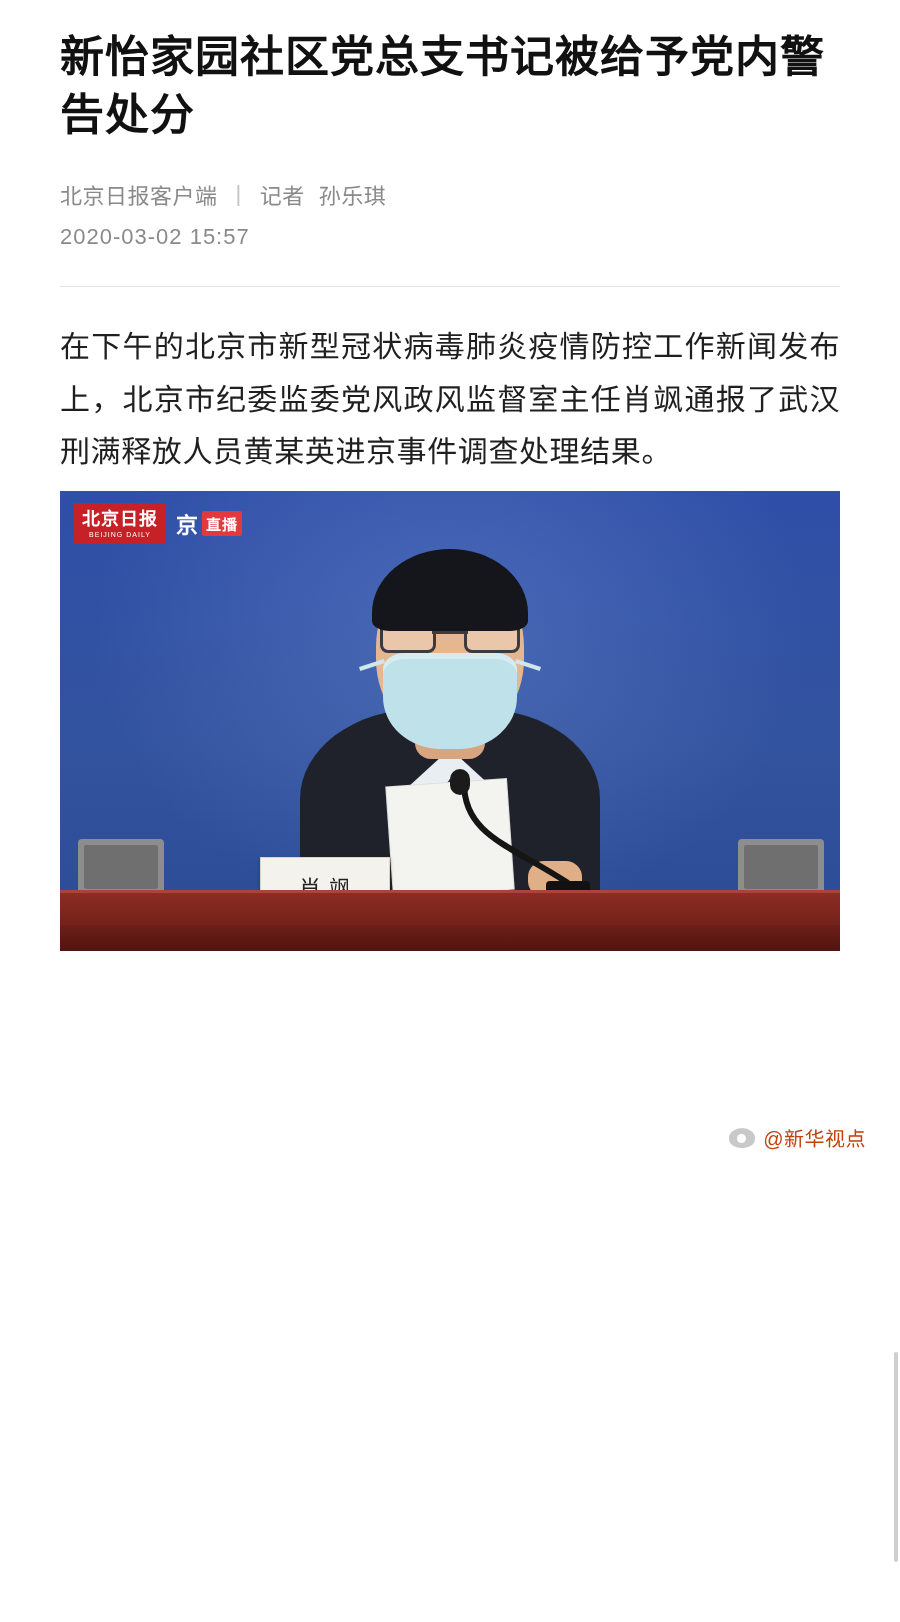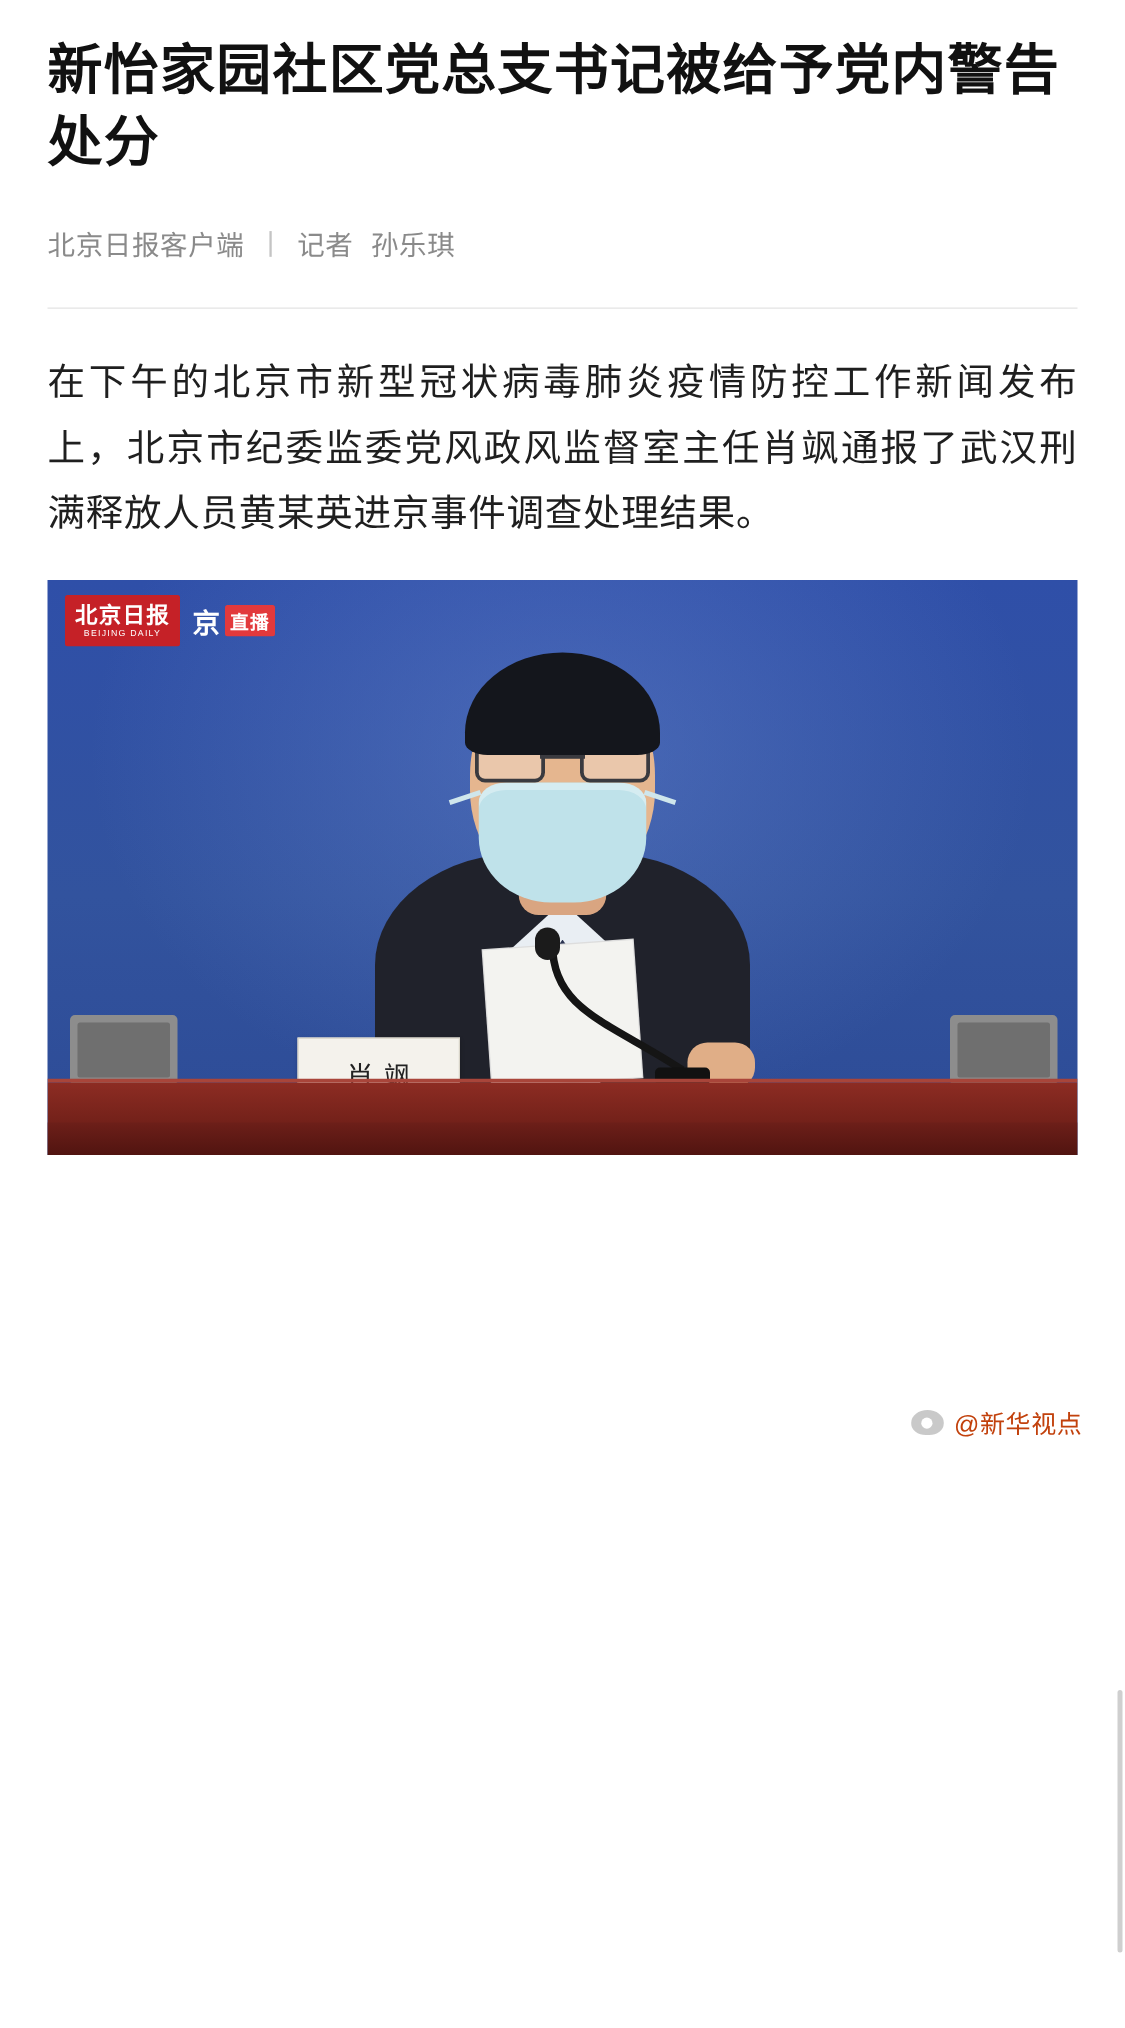--- a/index.html
+++ b/index.html
@@ -15,21 +15,21 @@
     position: relative;
     overflow: hidden;
   }
 
   .page {
     position: relative;
     width: 900px;
     height: 1166px;
     background: #fff;
     box-sizing: border-box;
-    padding: 0 38px;
+    padding: 0 60px;
   }
 
   .article-title {
     font-size: 44px;
     line-height: 1.32;
     font-weight: 700;
     letter-spacing: 1px;
     color: #111;
     margin: 0;
     padding-top: 28px;
@@ -74,21 +74,21 @@
     letter-spacing: 0.6px;
     text-align: justify;
     margin: 0;
   }
   .para-1 { margin-top: 34px; }
   .para-2 { margin-top: 30px; }
 
   
   .photo {
     position: relative;
-    margin-top: 25px;
+    margin-top: 12px;
     width: 100%;
     height: 460px;
     background: linear-gradient(180deg, #2f4fa8 0%, #32539e 55%, #2d4b96 100%);
     overflow: hidden;
   }
   
   .photo .backdrop-sheen {
     position: absolute;
     inset: 0;
     background:
@@ -409,20 +409,21 @@
 
   <h1 class="article-title">新怡家园社区党总支书记被给予党内警告处分</h1>
 
   <div class="meta-line">
     <span>北京日报客户端</span>
     <span class="meta-sep">|</span>
     <span class="meta-reporter-label">记者</span>
     <span>孙乐琪</span>
   </div>
 
+  <div class="meta-date">2020-03-02  15:57</div>
 
   <div class="divider"></div>
 
   <p class="para para-1">在下午的北京市新型冠状病毒肺炎疫情防控工作新闻发布上，北京市纪委监委党风政风监督室主任肖飒通报了武汉刑满释放人员黄某英进京事件调查处理结果。</p>
 
   <div class="photo">
     <div class="backdrop-sheen"></div>
 
     <div class="photo-logo">
       <div class="logo-bjdaily">

